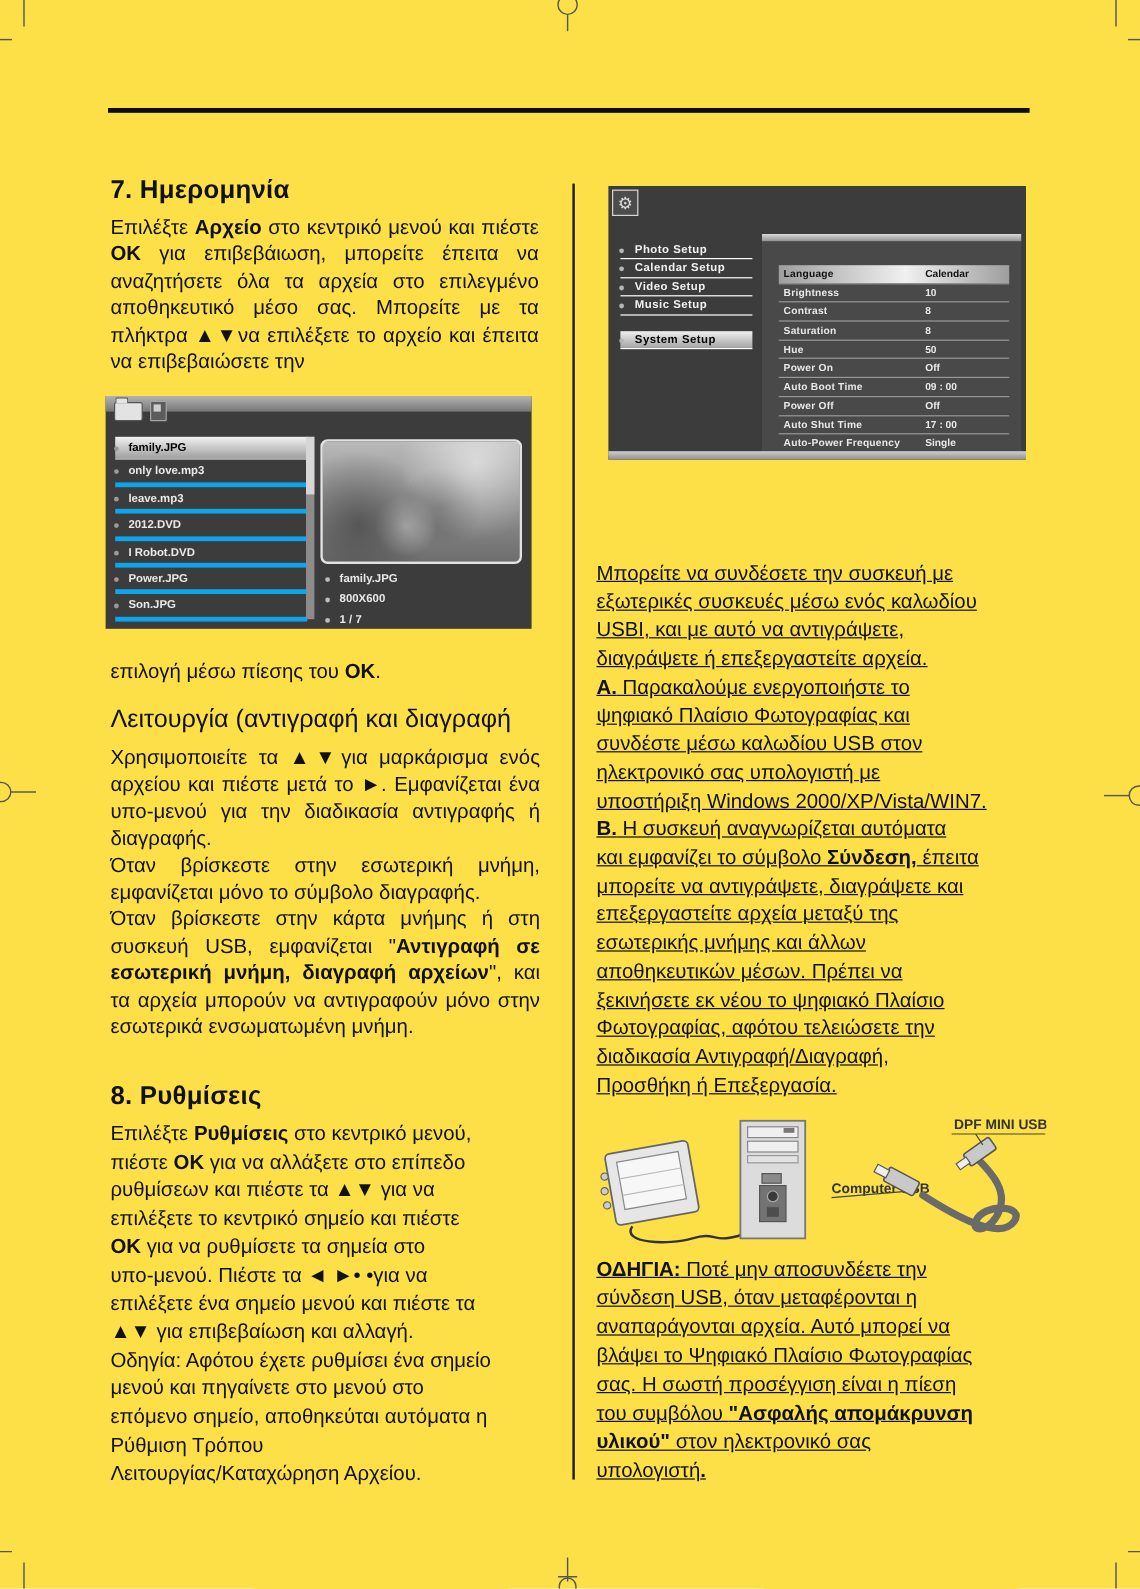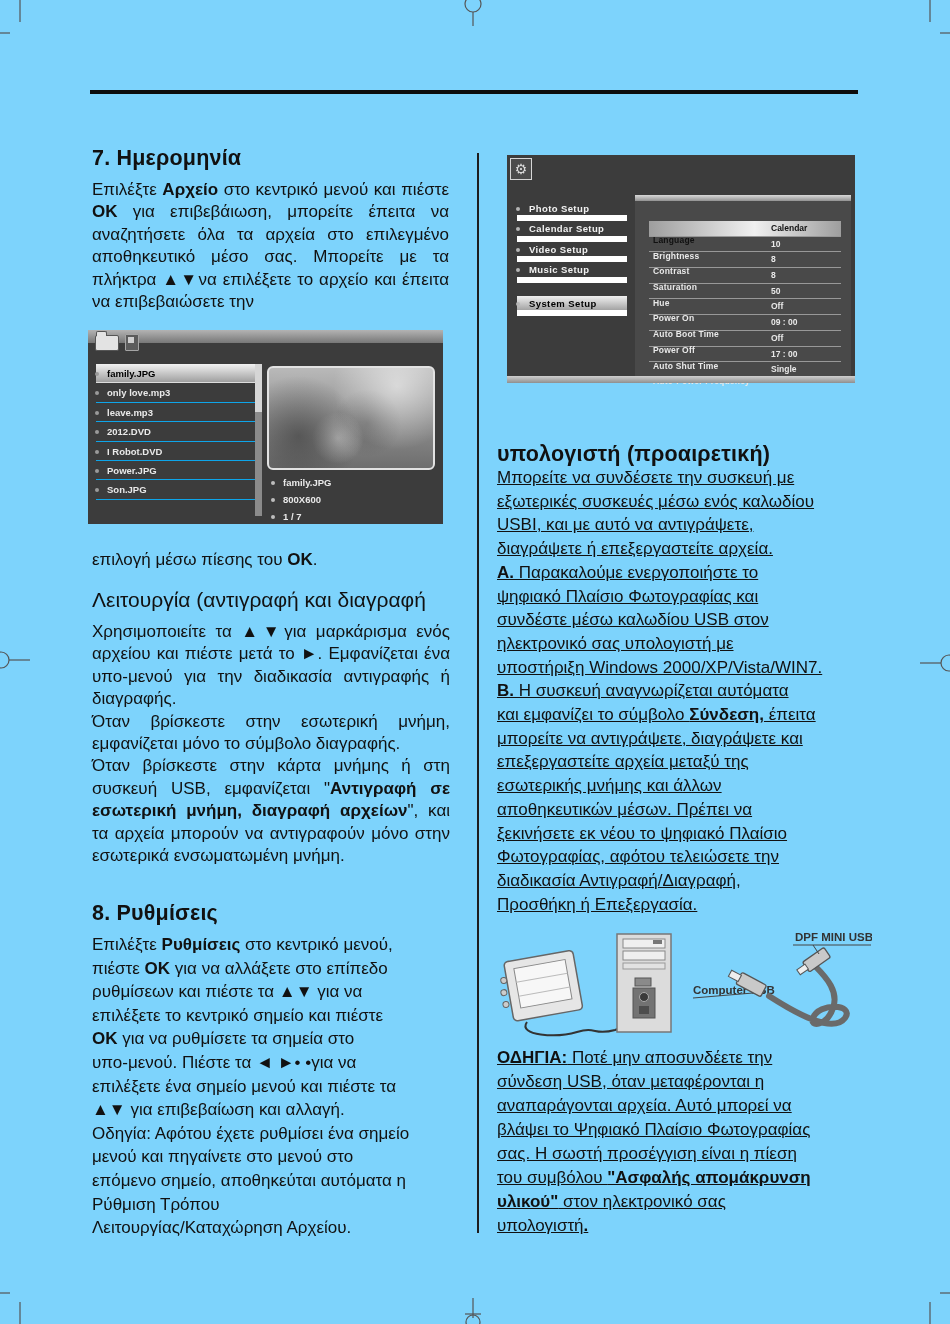--- a/index.html
+++ b/index.html
@@ -1,16 +1,16 @@
 <!DOCTYPE html>
 <html lang="el"><head>
 <meta charset="utf-8">
 <style>
   html,body{margin:0;padding:0;background:#fff;}
-  #page{position:relative;width:950px;height:1324px;background:#7dd3fc;overflow:hidden;
+  #page{position:relative;width:950px;height:1324px;background:#fde047;overflow:hidden;
         font-family:"Liberation Sans","DejaVu Sans",sans-serif;color:#111;}
   .abs{position:absolute;}
   
   .h2{font-size:21.5px;font-weight:bold;letter-spacing:.2px;}
   .subhead{font-size:21px;font-weight:normal;}
   .body-text{font-size:17px;line-height:22.4px;}
   .just{text-align:justify;}
   .rcol-text{font-size:17px;line-height:23.7px;text-decoration:underline;}
   
   #rule-top{left:90px;top:90px;width:768px;height:4px;background:#0d0d0d;}
@@ -21,21 +21,21 @@
   #browser .topbar{position:absolute;left:0;top:0;width:355px;height:13px;
      background:linear-gradient(#b3b3b3,#777);}
   .folder-icon{position:absolute;left:7px;top:5px;width:22px;height:14px;background:#e3e3e3;
      border:1px solid #555;border-radius:2px;}
   .folder-icon::before{content:'';position:absolute;top:-5px;left:0px;width:9px;height:4px;
      background:#e3e3e3;border:1px solid #555;border-bottom:none;border-radius:2px 2px 0 0;}
   .card-icon{position:absolute;left:37px;top:4px;width:12px;height:15px;background:#5c5c5c;
      border:1px solid #a5a5a5;border-radius:1px;}
   .card-icon::after{content:'';position:absolute;left:2px;top:2px;width:6px;height:6px;background:#cfcfcf;}
   #file-list{position:absolute;left:8px;top:34px;width:160px;}
-  .file-row{position:relative;height:18.4px;border-bottom:1px solid #0ea5e9;margin-bottom:0;}
+  .file-row{position:relative;height:18.4px;border-bottom:4px solid #0ea5e9;margin-bottom:0;}
   .file-row .bullet{position:absolute;left:-1px;top:8px;width:4px;height:4px;border-radius:50%;background:#9a9a9a;}
   .file-row .fname{position:absolute;left:11px;top:4px;font-size:9.5px;font-weight:bold;color:#e9e9e9;white-space:nowrap;}
   .file-row.selected{background:linear-gradient(#f2f2f2,#9f9f9f);border-bottom:1px solid #ddd;}
   .file-row.selected .fname{color:#000;}
   #browser-scrollbar{position:absolute;left:167px;top:34px;width:7px;height:152px;background:#8b8b8b;}
   #browser-scrollbar .thumb{position:absolute;left:0;top:0;width:7px;height:48px;background:#d6d6d6;}
   #preview{position:absolute;left:179px;top:36px;width:164px;height:100px;border:2px solid #e2e2e2;
      border-radius:6px;overflow:hidden;
      background:
        radial-gradient(circle at 78% 18%, rgba(255,255,255,.55), transparent 42%),
@@ -45,31 +45,31 @@
        linear-gradient(180deg,#b9b9b9,#8d8d8d 55%,#6e6e6e);}
   #preview-info{position:absolute;left:183px;top:146px;}
   .info-row{position:relative;height:17px;}
   .info-row .bullet{position:absolute;left:0;top:5px;width:4px;height:4px;border-radius:50%;background:#bdbdbd;}
   .info-row .itext{position:absolute;left:12px;top:1px;font-size:9.5px;font-weight:bold;color:#e9e9e9;white-space:nowrap;}
   
   #settings{left:507px;top:155px;width:348px;height:228px;background:#3c3c3c;}
   #gear-box{position:absolute;left:3px;top:3px;width:20px;height:20px;background:#4c4c4c;
      border:1px solid #d6d6d6;color:#dcdcdc;font-size:14px;line-height:20px;text-align:center;}
   #settings-menu{position:absolute;left:10px;top:46px;width:110px;}
-  .menu-item{position:relative;height:14.4px;border-bottom:6px solid #ffffff;}
+  .menu-item{position:relative;height:14.4px;border-bottom:1px solid #ffffff;}
   .menu-item .bullet{position:absolute;left:-1px;top:6px;width:4px;height:4px;border-radius:50%;background:#b5b5b5;}
   .menu-item .mlabel{position:absolute;left:12px;top:2px;font-size:9.5px;font-weight:bold;color:#f1f1f1;white-space:nowrap;letter-spacing:.4px;}
   .menu-item.selected{background:linear-gradient(#f0f0f0,#a3a3a3);margin-top:13px;}
   .menu-item.selected .mlabel{color:#000;}
   #settings-panel{position:absolute;left:128px;top:40px;width:216px;height:184px;background:#494949;}
   #settings-panel .panel-top{position:absolute;left:0;top:0;width:216px;height:6px;
      background:linear-gradient(#d8d8d8,#929292);}
   #settings-table{position:absolute;left:14px;top:26px;width:192px;}
   .set-row{position:relative;height:14.7px;border-bottom:1px solid #989898;}
-  .set-row .slabel{position:absolute;left:4px;top:2px;font-size:8.5px;font-weight:bold;color:#e9e9e9;white-space:nowrap;letter-spacing:.2px;margin-top:12px;}
+  .set-row .slabel{position:absolute;left:4px;top:2px;font-size:8.5px;font-weight:bold;color:#e9e9e9;white-space:nowrap;letter-spacing:.2px;}
   .set-row .svalue{position:absolute;left:122px;top:2px;font-size:8.5px;font-weight:bold;color:#e9e9e9;white-space:nowrap;}
   .set-row.selected{background:linear-gradient(90deg,#9e9e9e,#f0f0f0 55%,#9e9e9e);}
   .set-row.selected .slabel,.set-row.selected .svalue{color:#111;}
   #settings .bottom-strip{position:absolute;left:0;top:221px;width:348px;height:7px;
      background:linear-gradient(#cfcfcf,#8f8f8f);}
   
   #diagram{left:497px;top:930px;width:375px;height:114px;}
   .diag-label{font-size:11.5px;font-weight:bold;fill:#333;font-family:"Liberation Sans",sans-serif;}
 </style>
 </head>
@@ -245,21 +245,21 @@
           </div>
           <div class="set-row">
             <span class="slabel">Auto-Power Frequency</span>
             <span class="svalue">Single</span>
           </div>
         </div>
     </div>
     <div class="bottom-strip"></div>
   </div>
 
-  <div class="abs h2" style="left:497px;top:412px;line-height:28px;"><br><span>υπολογιστή (προαιρετική)</span></div>
+  <div class="abs h2" style="left:497px;top:412px;line-height:28px;"><br></div>
 
   <div class="abs rcol-text" style="left:497px;top:466px;width:378px;"><span>Μπορείτε να συνδέσετε την συσκευή με</span><br><span>εξωτερικές συσκευές μέσω ενός καλωδίου</span><br><span>USBI, και με αυτό να αντιγράψετε,</span><br><span>διαγράψετε ή επεξεργαστείτε αρχεία.</span><br><span style="font-weight: bold;">Α.</span><span> Παρακαλούμε ενεργοποιήστε το</span><br><span>ψηφιακό Πλαίσιο Φωτογραφίας και</span><br><span>συνδέστε μέσω καλωδίου USB στον</span><br><span>ηλεκτρονικό σας υπολογιστή με</span><br><span>υποστήριξη Windows 2000/XP/Vista/WIN7.</span><br><span style="font-weight: bold;">Β.</span><span> Η συσκευή αναγνωρίζεται αυτόματα</span><br><span>και εμφανίζει το σύμβολο </span><span style="font-weight: bold;">Σύνδεση,</span><span> έπειτα</span><br><span>μπορείτε να αντιγράψετε, διαγράψετε και</span><br><span>επεξεργαστείτε αρχεία μεταξύ της</span><br><span>εσωτερικής μνήμης και άλλων</span><br><span>αποθηκευτικών μέσων. Πρέπει να</span><br><span>ξεκινήσετε εκ νέου το ψηφιακό Πλαίσιο</span><br><span>Φωτογραφίας, αφότου τελειώσετε την</span><br><span>διαδικασία Αντιγραφή/Διαγραφή,</span><br><span>Προσθήκη ή Επεξεργασία.</span></div>
 
   <svg id="diagram" class="abs" width="375" height="114" viewBox="0 0 375 114">
 
     <g transform="rotate(-10 45 60)">
       <rect x="12" y="26" width="70" height="60" rx="4" fill="#e6e6e6" stroke="#666" stroke-width="1.5"></rect>
       <rect x="21" y="34" width="52" height="40" fill="#f7f7f7" stroke="#888"></rect>
       <line x1="21" y1="48" x2="73" y2="48" stroke="#bbb"></line>
       <line x1="21" y1="62" x2="73" y2="62" stroke="#bbb"></line>

